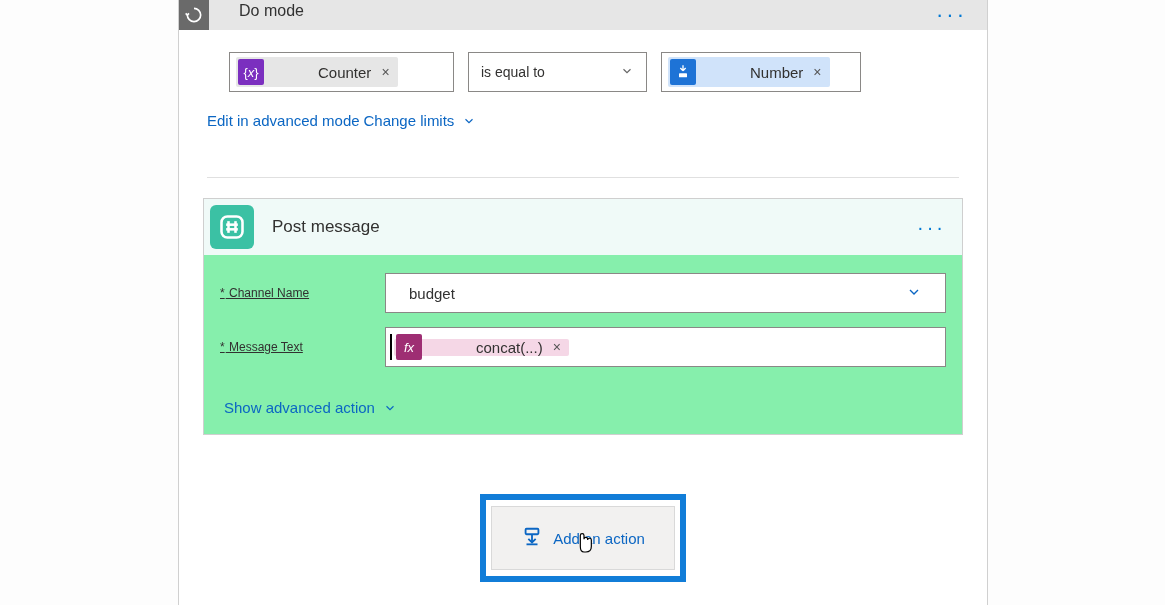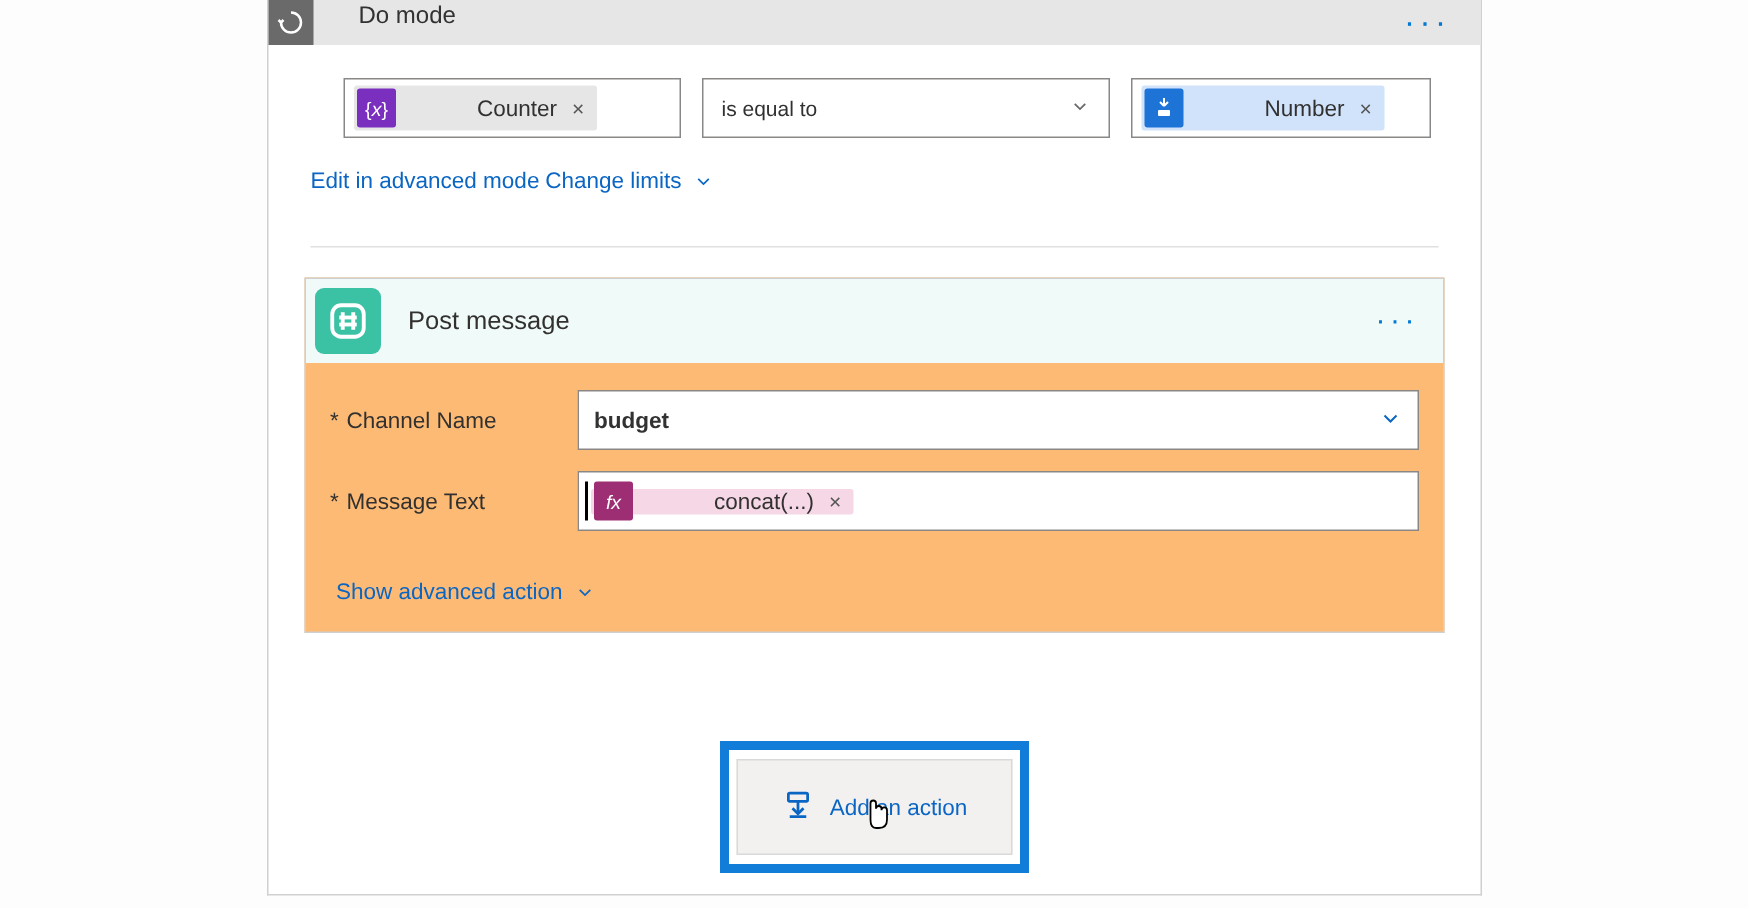--- a/index.html
+++ b/index.html
@@ -7,45 +7,45 @@
     .canvas { width: 1165px; height: 605px; position: relative; background: #fdfdfd; }
     .flow-card { position: absolute; left: 178px; top: 0; width: 810px; background: #fff; border: 1px solid #d0d0d0; border-top: none; }
     .header-bar { height: 30px; background: #e6e6e6; position: relative; }
     .header-icon-box { width: 30px; height: 30px; background: #6a6a6a; display: flex; align-items: center; justify-content: center; }
     .header-title { position: absolute; left: 60px; top: 2px; font-size: 16px; color: #323232; }
     .dots-btn { position: absolute; right: 20px; top: 50%; transform: translateY(-50%); color: #0078d4; font-size: 22px; letter-spacing: 3px; cursor: pointer; }
     .dots-btn2 { color:#0078d4; font-size: 20px; letter-spacing: 3px; cursor:pointer; }
     .condition-row { display: flex; gap: 14px; padding: 22px 28px 20px 50px; }
     .cond-box { height: 40px; border: 1px solid #8a8886; background: #fff; display: flex; align-items: center; }
     .cond-left { width: 225px; padding: 4px 6px; background:#fff; }
-    .cond-mid { width: 272px; padding: 0 12px; justify-content: space-between; cursor:pointer; }
+    .cond-mid { width: 179px; padding: 0 12px; justify-content: space-between; cursor:pointer; }
     .cond-right { width: 200px; padding: 4px 6px; }
     .token { display: inline-flex; align-items: center; height: 30px; border-radius: 2px; }
     .token-var { background: #e6e6e6; }
     .token-var .ticon { width: 26px; height: 26px; background: #7b2fbf; color:#fff; display:flex; align-items:center; justify-content:center; font-size:13px; border-radius:2px; margin: 2px; }
     .token-num { background: #d0e3fa; }
     .token-num .ticon { width: 26px; height: 26px; background: #1e73d6; color:#fff; display:flex; align-items:center; justify-content:center; border-radius:2px; margin:2px; }
     .token-label { padding: 0 10px 0 8px; font-size: 15px; color:#323130;margin-left:44px; }
     .token-x { padding: 0 8px 0 0; color:#555; cursor:pointer; }
     .chevron { color:#666; }
     .links-col { padding: 0 28px 16px 28px; }
     .linkish { color: #0b66c3; font-size: 15px; cursor:pointer; display:inline-flex; align-items:center; gap:8px; }
-    .link-row1 { margin-top: 0; margin-bottom: 5px; }
+    .link-row1 { margin-top: 0; margin-bottom: 18px; }
     .link-row2 { margin-bottom: 4px; }
     .hr { border-top: 1px solid #e0e0e0; margin: 14px 28px 0 28px; }
-    .action-card { margin: 20px 24px 24px 24px; border: 1px solid #cfcfcf; background:#fdba74; }
+    .action-card { margin: 20px 24px 24px 24px; border: 1px solid #cfcfcf; background:#86efac; }
     .action-header { height: 56px; background: #f0faf8; display:flex; align-items:center; position:relative; }
     .action-icon { width:44px; height:44px; border-radius:6px; background:#3bc1a4; margin-left:6px; display:flex; align-items:center; justify-content:center; }
     .action-title { margin-left: 18px; font-size: 17px; color:#323130; }
     .action-dots { position:absolute; right: 16px; }
     .form-area { padding: 18px 16px 10px 16px; }
     .form-row { display:flex; align-items:center; margin-bottom: 14px; }
-    .form-label { width: 165px; font-size:15px; color:#323130; }
+    .form-label { width: 165px; font-size:12px; color:#323130;text-decoration:underline; }
     .form-label .req { color:#323130; margin-right:1px; }
-    .form-field { flex:1; height: 40px; border: 1px solid #8a8886; background:#fff; display:flex; align-items:center; padding: 0 10px; justify-content: space-between; font-weight: bold; }
+    .form-field { flex:1; height: 40px; border: 1px solid #8a8886; background:#fff; display:flex; align-items:center; padding: 0 23px; justify-content: space-between; }
     .form-field .chev { color:#0b66c3; }
     .field-text { font-size: 15px; color:#323232; }
     .msg-field { flex:1; min-height: 40px; border: 1px solid #8a8886; background:#fff; display:flex; align-items:center; padding: 4px 4px; gap:2px; }
     .cursor-bar { width:2px; height: 26px; background:#000; }
     .token-fx { background:#f5d7e6; display:inline-flex; align-items:center; height:17px; }
     .token-fx .ticon { width:26px; height:26px; background:#9e2e73; color:#fff; display:flex; align-items:center; justify-content:center; font-style:italic; font-size:13px; border-radius:2px; margin:2px; }
     .show-adv { padding: 8px 16px 18px 20px; }
     .add-action-wrap { position:absolute; left: 480px; top: 494px; width: 206px; height: 88px; border: 6px solid #117dd8; background:#fff; display:flex; align-items:center; justify-content:center; }
     .add-action-btn { width: 184px; height: 64px; border: 1px solid #d9d9d9; background:#f2f1f0; display:flex; align-items:center; justify-content:center; gap:10px; cursor:pointer; }
     .add-icon { color:#0b66c3; }

